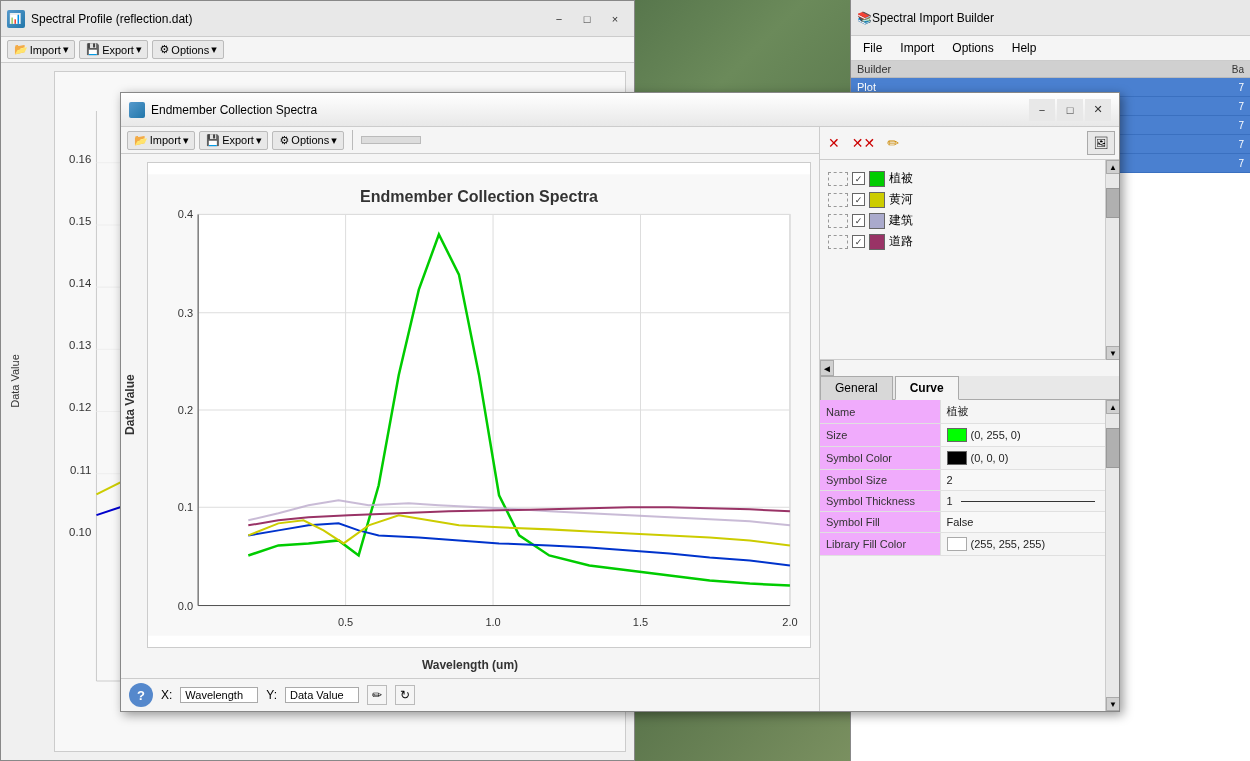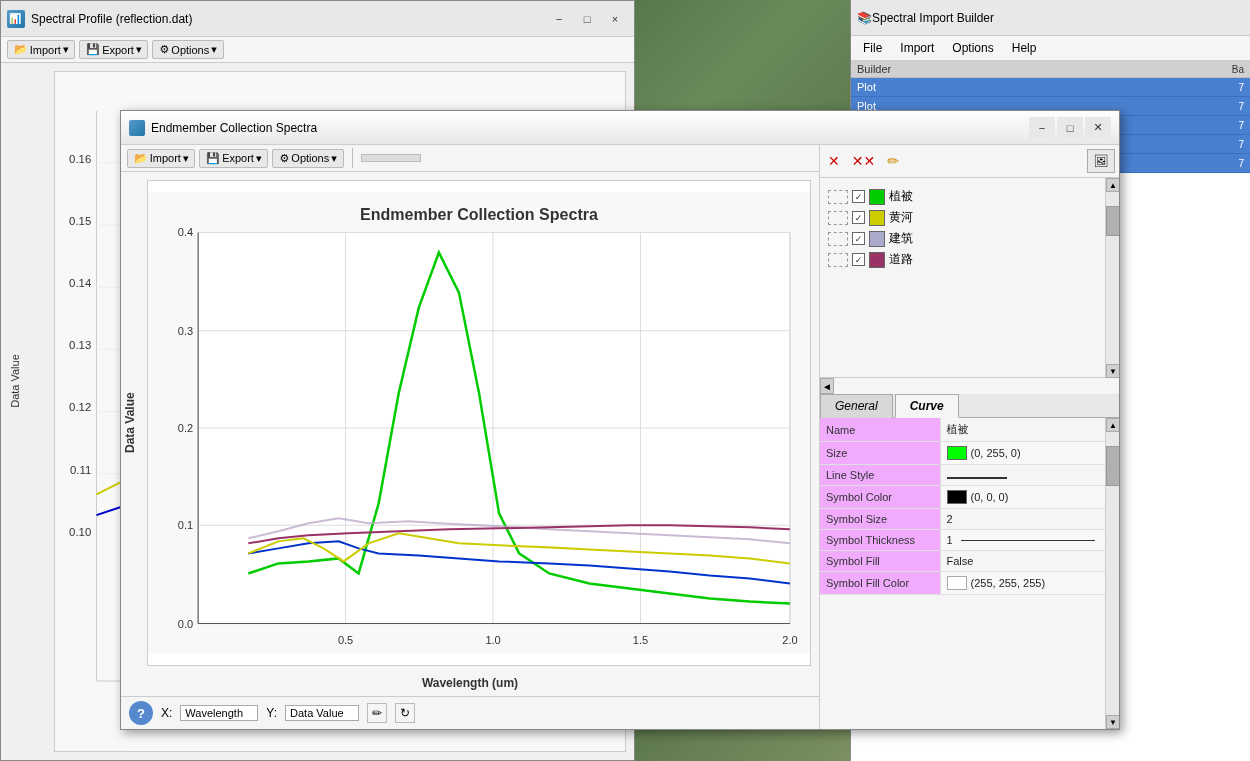--- a/index.html
+++ b/index.html
@@ -200,21 +200,21 @@
       height: 3px;
       background: #f0c050;
       border-radius: 2px 2px 0 0;
     }
 
     .folder-icon.open { background: #f0c050; }
 
     
     .ecs-window {
       position: absolute;
-      top: 110px;
+      top: 92px;
       left: 120px;
       width: 1000px;
       height: 620px;
       background: #f5f5f5;
       border: 1px solid #888;
       box-shadow: 3px 3px 10px rgba(0,0,0,0.4);
       z-index: 10;
       display: flex;
       flex-direction: column;
     }
@@ -335,21 +335,20 @@
     }
 
     .legend-label {
       font-size: 12px;
     }
 
     .tabs-row {
       display: flex;
       border-bottom: 1px solid #aaa;
       background: #e8e8e8;
-      font-style: italic;
     }
 
     .tab {
       padding: 4px 14px;
       cursor: pointer;
       font-size: 12px;
       border: 1px solid #aaa;
       border-bottom: none;
       margin-right: 2px;
       background: #d8d8d8;
@@ -906,26 +905,20 @@
             <tr>
               <td>Size</td>
               <td style="cursor:pointer;margin-top:16px;">
                 <div class="color-preview">
                   <div class="color-box" style="background:#00ff00;"></div>
                   <span>(0, 255, 0)</span>
                 </div>
               </td>
             </tr>
             <tr>
-              <td>Line Style</td>
-              <td style="cursor:pointer;">
-                <span class="line-preview"></span>
-              </td>
-            </tr>
-            <tr>
               <td>Symbol Color</td>
               <td>
                 <div class="color-preview">
                   <div class="color-box" style="background:#000000;"></div>
                   <span>(0, 0, 0)</span>
                 </div>
               </td>
             </tr>
             <tr>
               <td>Symbol Size</td>
@@ -938,21 +931,21 @@
                   <span>1</span>
                   <div style="flex:1;height:1px;background:#333;margin:0 4px;"></div>
                 </div>
               </td>
             </tr>
             <tr>
               <td>Symbol Fill</td>
               <td style="cursor:pointer;">False</td>
             </tr>
             <tr>
-              <td>Symbol Fill Color</td>
+              <td>Library Fill Color</td>
               <td>
                 <div class="color-preview">
                   <div class="color-box" style="background:white;border:1px solid #aaa;"></div>
                   <span>(255, 255, 255)</span>
                 </div>
               </td>
             </tr>
           </tbody>
             </table>
         </div>

